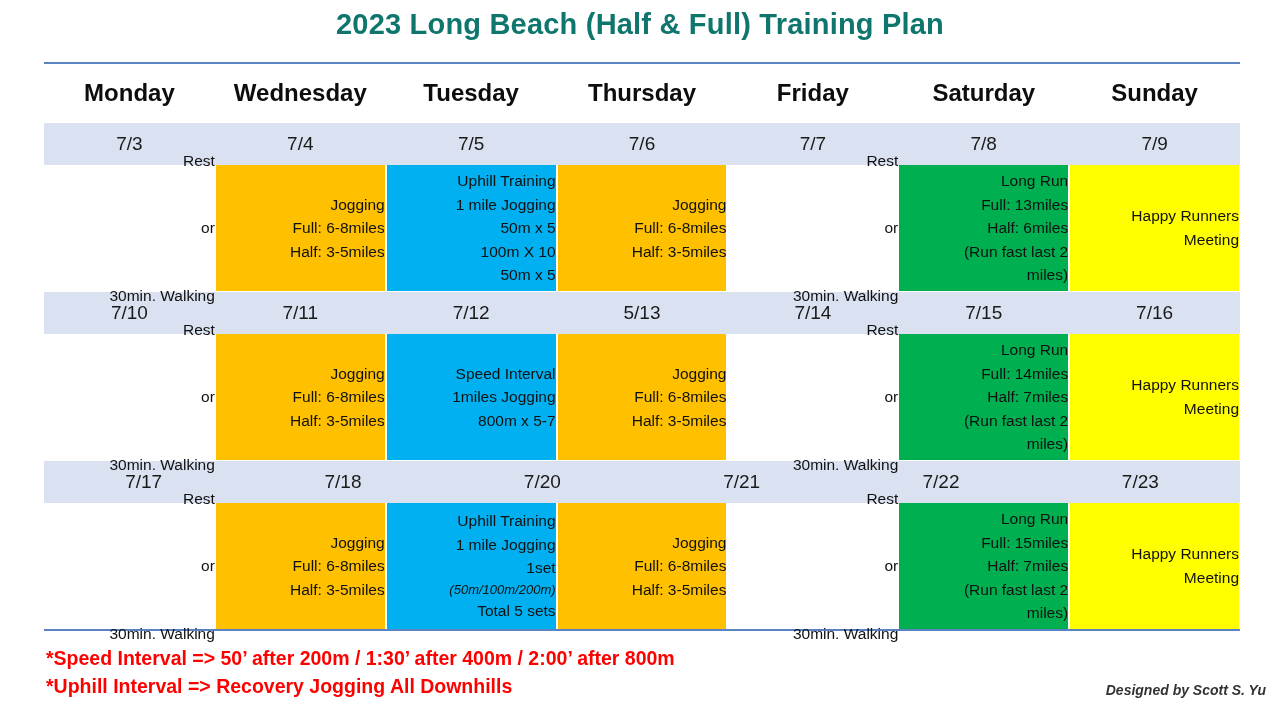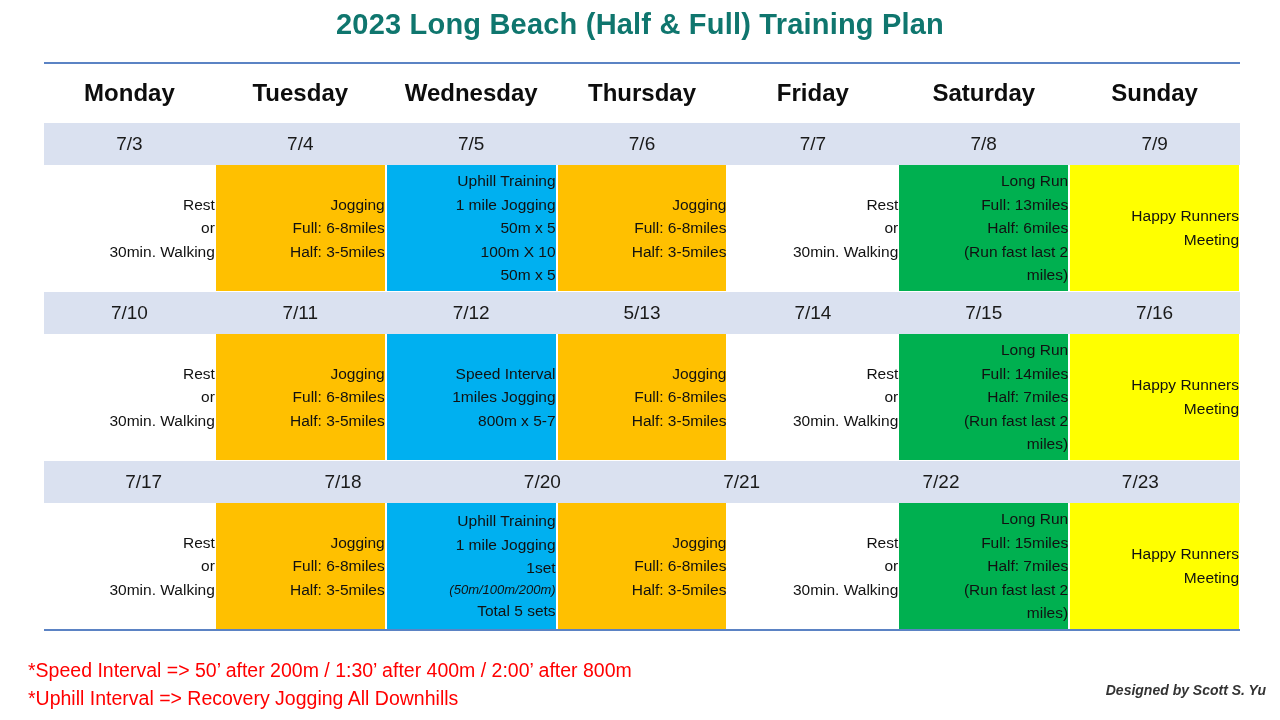--- a/index.html
+++ b/index.html
@@ -103,44 +103,43 @@
     flex-direction: column;
     align-items: flex-end;
     justify-content: center;
     text-align: center;
     font-size: 15.5px;
     line-height: 1.52;
     color: #111111;
     box-sizing: border-box;
   }
   
-  .work-box.fill-none { background: transparent; }
+  .work-box.fill-none { background: transparent; gap: 44px; }
   .work-box.fill-orange { background: #ffc000; }
   .work-box.fill-blue   { background: #00b0f0; }
   .work-box.fill-green  { background: #00b050; }
   .work-box.fill-yellow { background: #ffff00; }
 
   .work-line { display: block; white-space: nowrap; }
   .work-line.small { font-size: 13px; font-style: italic; }
 
   
   .work-cell.inset .work-box {
     width: calc(100% - 2px);
   }
 
   
   .notes {
     position: absolute;
-    left: 28px;
+    left: 46px;
     top: 644px;
     color: #ff0000;
     font-size: 19.5px;
-    font-weight: normal;
+    font-weight: bold;
     line-height: 1.45;
-    margin-top: 12px;
   }
   .note-line { white-space: nowrap; }
 
   .credit {
     position: absolute;
     right: 14px;
     top: 682px;
     font-size: 14px;
     font-style: italic;
     font-weight: bold;
@@ -153,22 +152,22 @@
 
 <div class="page">
 
   <div class="title">2023 Long Beach (Half &amp; Full) Training Plan</div>
 
   <div class="table">
     <div class="rule-top"></div>
 
     <div class="head-row">
         <div class="head-cell">Monday</div>
+        <div class="head-cell">Wednesday</div>
         <div class="head-cell">Tuesday</div>
-        <div class="head-cell">Wednesday</div>
         <div class="head-cell">Thursday</div>
         <div class="head-cell">Friday</div>
         <div class="head-cell">Saturday</div>
         <div class="head-cell">Sunday</div>
       </div>
 
     <div id="weeks-container">
         <div class="date-row">
           <div class="date-cell">7/3</div>
           <div class="date-cell">7/4</div>

